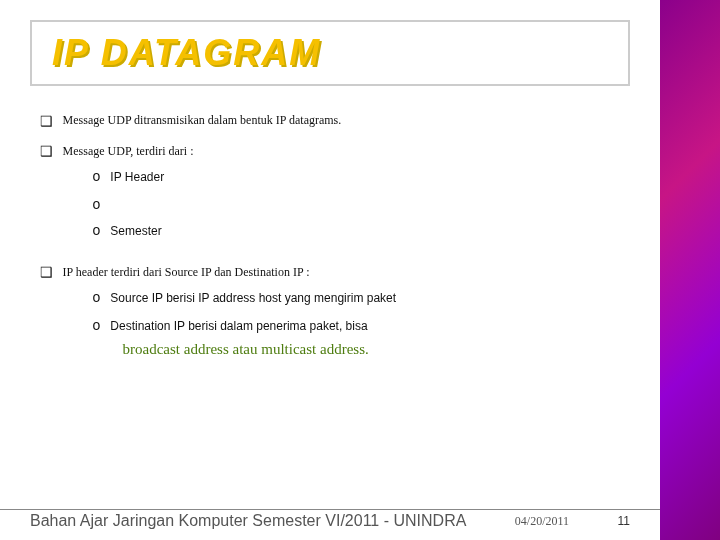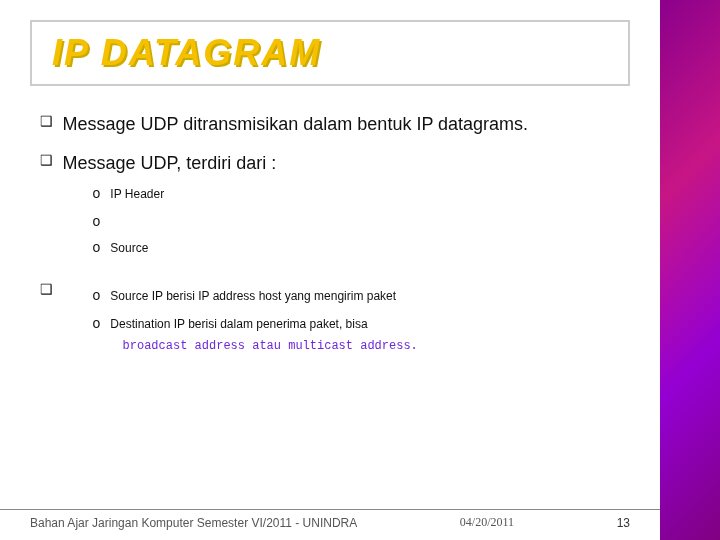--- a/index.html
+++ b/index.html
@@ -74,22 +74,22 @@
 
     .bullet-square {
       color: #111111;
       font-size: 14px;
       margin-right: 10px;
       margin-top: 2px;
       flex-shrink: 0;
     }
 
     .bullet-text {
-      font-size: 18px;
-      font-family: Liberation Sans, sans-serif;
+      font-size: 12px;
+      font-family: Liberation Serif, serif;
       line-height: 1.5;
     }
 
     .sub-items {
       margin-left: 30px;
       margin-top: 8px;
     }
 
     .sub-item {
       display: flex;
@@ -107,41 +107,41 @@
     }
 
     .sub-text {
       font-size: 12px;
       font-family: Arial, sans-serif;
       line-height: 1.5;
     }
 
     .continuation-text {
       margin-left: 60px;
-      font-size: 12px;
-      font-family: Liberation Mono, monospace;
-      color: #6d28d9;
+      font-size: 15px;
+      font-family: Liberation Serif, serif;
+      color: #4d7c0f;
       margin-top: -4px;
       margin-bottom: 12px;
     }
 
     
     .footer {
       position: absolute;
       bottom: 10px;
       left: 0;
       width: 660px;
       display: flex;
       justify-content: space-between;
       align-items: center;
       padding: 0 30px;
     }
 
     .footer-left {
-      font-size: 12px;
+      font-size: 16px;
       font-family: Arial, sans-serif;
       color: #555555;
     }
 
     .footer-center {
       font-size: 12px;
       font-family: Liberation Serif, serif;
       color: #555555;
     }
 
@@ -187,29 +187,30 @@
         <div class="sub-items">
           <div class="sub-item">
             <span class="sub-bullet">o</span>
             <span class="sub-text">IP Header</span>
           </div>
           <div class="sub-item">
             <span class="sub-bullet">o</span>
           </div>
           <div class="sub-item">
             <span class="sub-bullet">o</span>
-            <span class="sub-text">Source</span>
+            <span class="sub-text">Semester</span>
           </div>
         </div>
       </div>
     </div>
 
     <div class="bullet-item">
       <span class="bullet-square">❑</span>
       <div>
+        <span class="bullet-text">IP header terdiri dari Source IP dan Destination IP :</span>
         <div class="sub-items">
           <div class="sub-item">
             <span class="sub-bullet">o</span>
             <span class="sub-text">Source IP berisi IP address host yang mengirim paket</span>
           </div>
           <div class="sub-item">
             <span class="sub-bullet">o</span>
             <span class="sub-text">Destination IP berisi dalam penerima paket, bisa</span>
           </div>
         </div>
@@ -219,16 +220,16 @@
 
   </div>
 
   
   <div class="footer-line"></div>
 
   
   <div class="footer">
     <span class="footer-left">Bahan Ajar Jaringan Komputer Semester VI/2011 - UNINDRA</span>
     <span class="footer-center">04/20/2011</span>
-    <span class="footer-right">13</span>
+    <span class="footer-right">11</span>
   </div>
 
 </div>
 
 </body></html>

